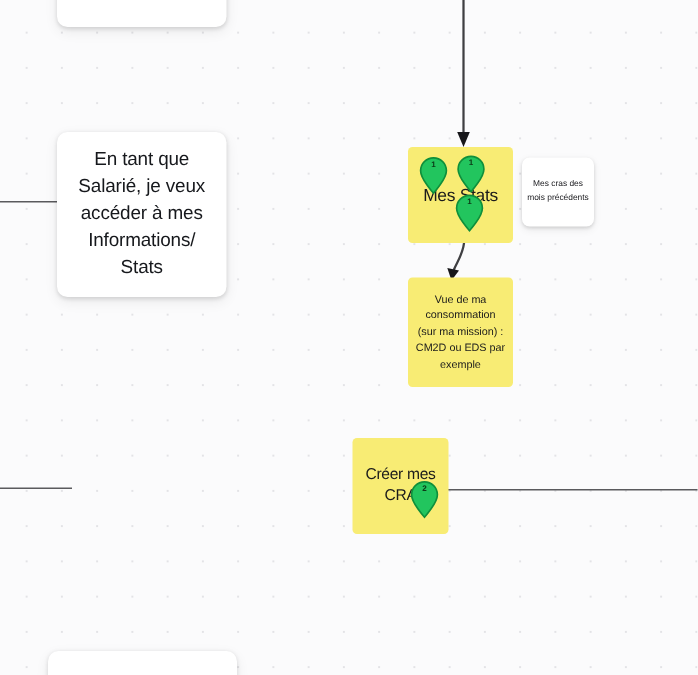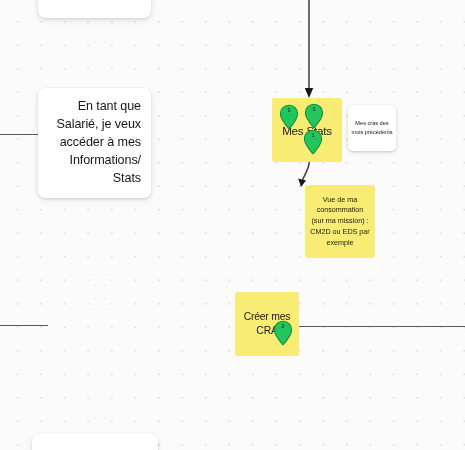--- a/index.html
+++ b/index.html
@@ -27,21 +27,21 @@
 
   
   .card {
     position: absolute;
     background: #ffffff;
     border-radius: 7px;
     box-shadow: 0 1px 3px rgba(0,0,0,0.13), 0 3px 9px rgba(0,0,0,0.07);
     display: flex;
     align-items: center;
     justify-content: center;
-    text-align: right;
+    text-align: center;
     color: #16181c;
     font-size: 12.6px;
     line-height: 1.42;
     padding: 8px 10px;
     box-sizing: border-box;
     letter-spacing: -0.1px;
   }
 
   #card-top      { left: 38px;  top: -54px; width: 113px; height: 72px; }
   #card-infos    { left: 38px;  top: 88px;  width: 113px; height: 110px; }
@@ -66,21 +66,20 @@
     font-size: 11.6px;
     letter-spacing: -0.2px;
   }
   #note-mes-stats .sticky-label { position: relative; z-index: 1; }
 
   #note-conso {
     left: 272px; top: 185px; width: 70px; height: 73px;
     font-size: 7.2px;
     line-height: 1.5;
     padding: 4px 5px;
-    margin-left: 33px;
   }
 
   #note-cra {
     left: 235px; top: 292px; width: 64px; height: 64px;
     font-size: 10.4px;
     line-height: 1.35;
     letter-spacing: -0.2px;
     padding: 2px 4px;
   }
   #note-cra .sticky-label { position: relative; z-index: 1; }

